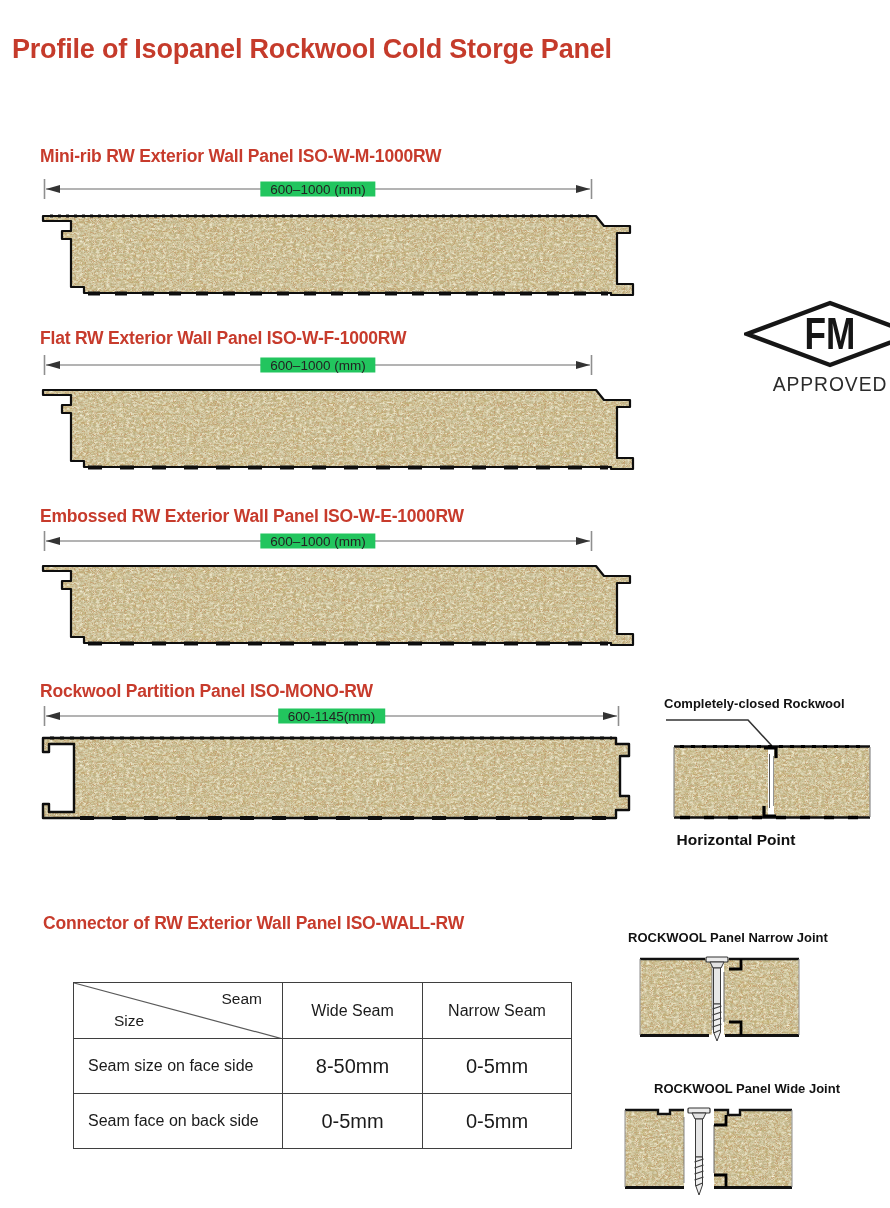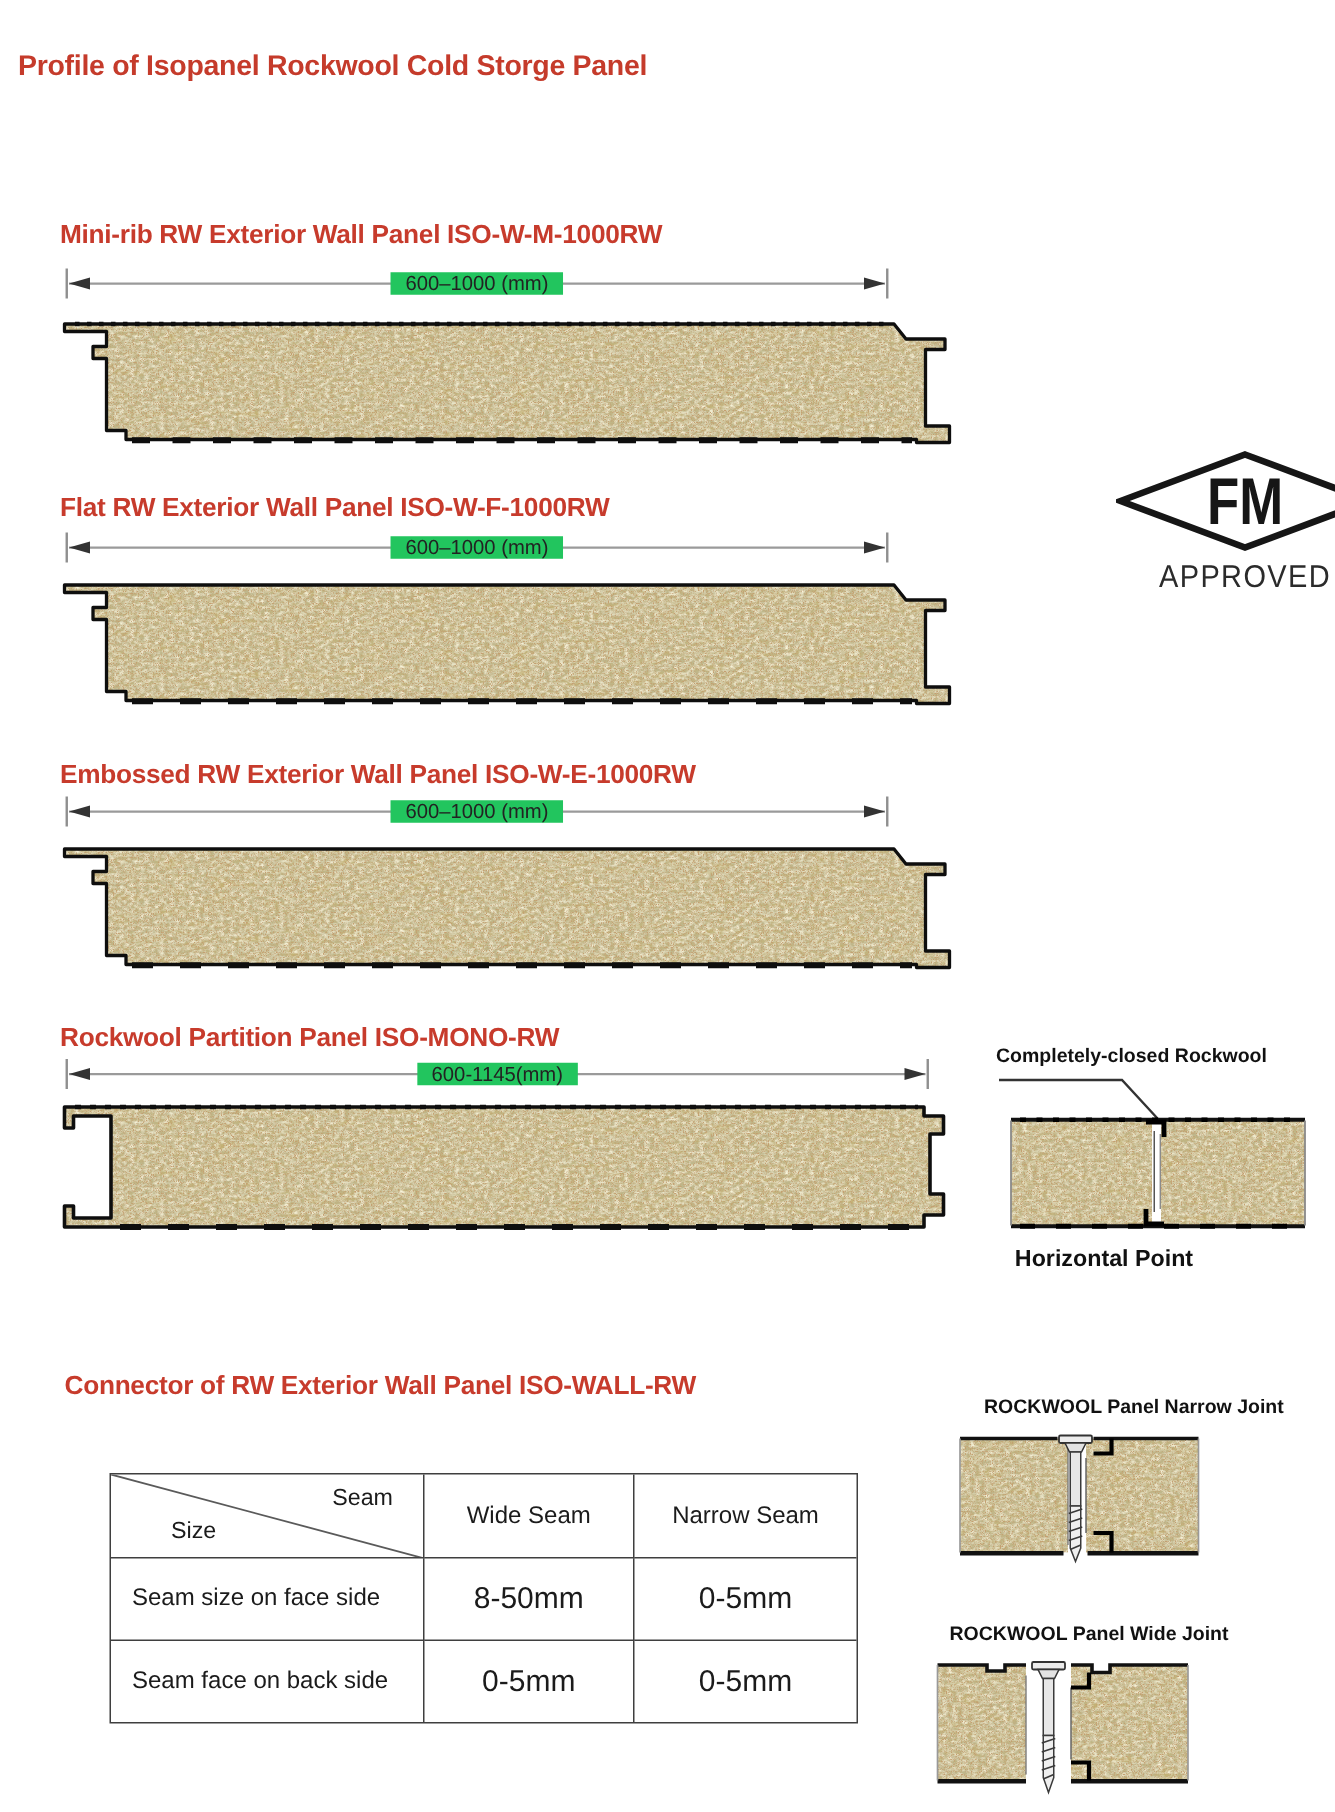--- a/index.html
+++ b/index.html
@@ -2,21 +2,21 @@
 <html><head>
 <meta charset="utf-8">
 <style>
   * { margin:0; padding:0; box-sizing:border-box; }
   body { background:#fff; font-family:"Liberation Sans", sans-serif; }
   .page { position:relative; width:890px; height:1208px; background:#ffffff; overflow:hidden; }
 
   .abs { position:absolute; }
 
   .page-title {
-    left:12px; top:34px; font-size:19px; font-weight:600;
+    left:12px; top:34px; font-size:27px; font-weight:600;
     color:#c53b2b; letter-spacing:-0.2px;
   }
   .sec-heading {
     left:40px; font-size:17.5px; font-weight:600; color:#c73b2c; letter-spacing:-0.2px;
   }
 
   
   .dim { height:24px; }
   .dim svg { position:absolute; left:0; top:0; }
   .dim-label {
@@ -207,21 +207,21 @@
 
     <div class="seam-cell rowlabel">Seam size on face side</div>
     <div class="seam-cell value">8-50mm</div>
     <div class="seam-cell value last-col">0-5mm</div>
 
     <div class="seam-cell rowlabel last-row">Seam face on back side</div>
     <div class="seam-cell value last-row">0-5mm</div>
     <div class="seam-cell value last-col last-row">0-5mm</div>
   </div>
 
-  <div class="abs joint-label" style="left:656px; top:930px">ROCKWOOL Panel Narrow Joint</div>
+  <div class="abs joint-label" style="left:628px; top:930px">ROCKWOOL Panel Narrow Joint</div>
   <svg class="abs" style="left:637px; top:952px" width="165" height="92" viewBox="0 0 165 92">
     <g filter="url(#rockwool)">
       <path d="M3 7 H75 V83 H3 Z" fill="#c3b274"></path>
       <path d="M87 7 H162 V83 H87 Z" fill="#c3b274"></path>
     </g>
     <line x1="3" y1="7" x2="68" y2="7" stroke="#111" stroke-width="2.4"></line>
     <line x1="92" y1="7" x2="162" y2="7" stroke="#111" stroke-width="2.4"></line>
     <line x1="3" y1="83.5" x2="72" y2="83.5" stroke="#111" stroke-width="3"></line>
     <line x1="88" y1="83.5" x2="162" y2="83.5" stroke="#111" stroke-width="3"></line>
     <line x1="3" y1="7" x2="3" y2="83" stroke="#999" stroke-width="1.1"></line>
@@ -237,21 +237,21 @@
     <path d="M76.5 52 V80 L80 89 L83.5 80 V52 Z" fill="#efefef" stroke="#3a3a3a" stroke-width="1"></path>
     <g stroke="#3a3a3a" stroke-width="1.1">
       <line x1="75.5" y1="57" x2="84.5" y2="54"></line>
       <line x1="75.5" y1="63" x2="84.5" y2="60"></line>
       <line x1="75.5" y1="69" x2="84.5" y2="66"></line>
       <line x1="75.5" y1="75" x2="84.5" y2="72"></line>
       <line x1="76.5" y1="81" x2="83.5" y2="78"></line>
     </g>
   </svg>
 
-  <div class="abs joint-label" style="left:633px; top:1081px">ROCKWOOL Panel Wide Joint</div>
+  <div class="abs joint-label" style="left:654px; top:1081px">ROCKWOOL Panel Wide Joint</div>
   <svg class="abs" style="left:622px; top:1103px" width="173" height="95" viewBox="0 0 173 95">
     <g filter="url(#rockwool)">
       <path d="M3 7 H36 V11 H48 V7 H62 V84 H3 Z" fill="#c3b274"></path>
       <path d="M92 7 H106 V12 H118 V7 H170 V84 H92 Z" fill="#c3b274"></path>
     </g>
     <path d="M3 7 H36 V11 H48 V7 H62" fill="none" stroke="#111" stroke-width="2.4"></path>
     <path d="M92 7 H106 V12 H118 V7 H170" fill="none" stroke="#111" stroke-width="2.4"></path>
     <line x1="3" y1="84.5" x2="62" y2="84.5" stroke="#111" stroke-width="3"></line>
     <line x1="92" y1="84.5" x2="170" y2="84.5" stroke="#111" stroke-width="3"></line>
     <line x1="3" y1="7" x2="3" y2="84" stroke="#999" stroke-width="1.1"></line>

